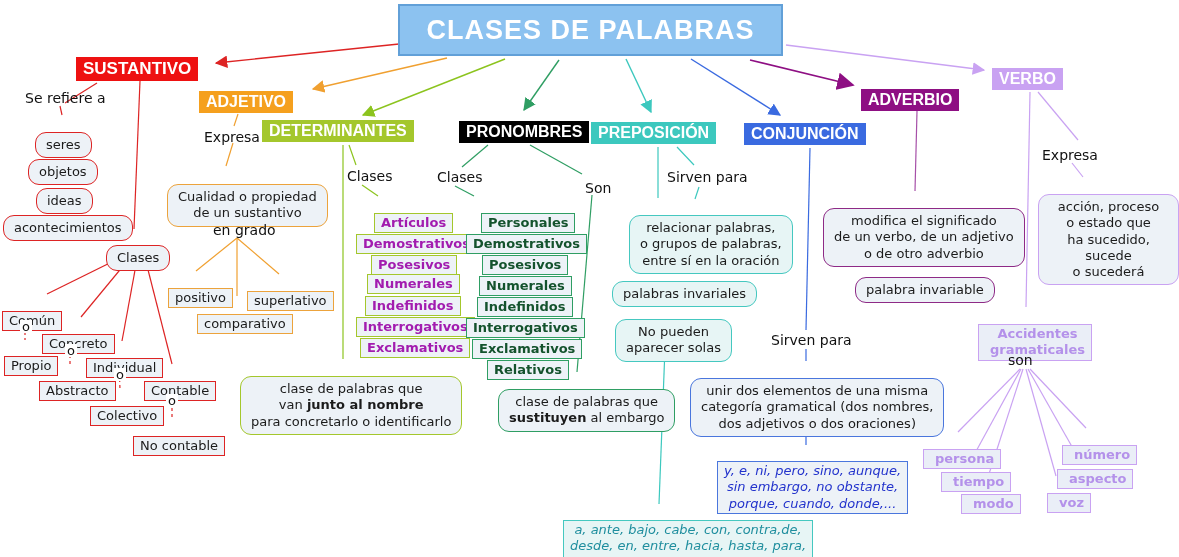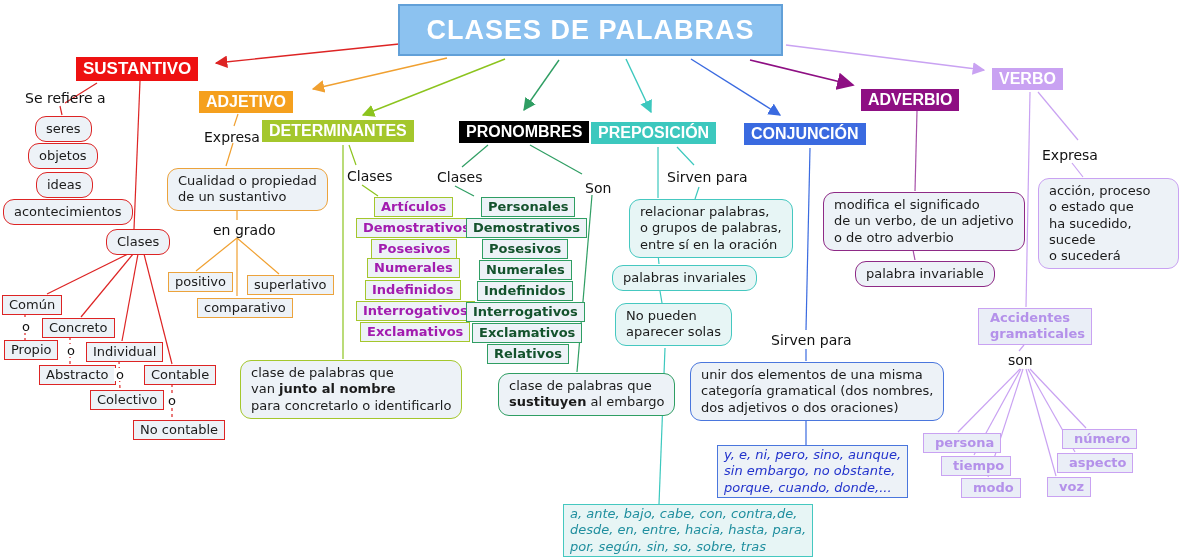--- a/index.html
+++ b/index.html
@@ -15,22 +15,22 @@
   .h-sus{background:#ee1111;font-size:17px;}
   .h-adj{background:#f5a01e;}
   .h-det{background:#a4c72c;}
   .h-pro{background:#000000;margin-left:24px;}
   .h-pre{background:#3cc8be;}
   .h-con{background:#3a6ae0;}
   .h-adv{background:#8e0f83;}
   .h-ver{background:#c9a2f2;}
   .lbl{font-size:14px;color:#111;white-space:pre;}
   .olbl{font-size:13px;color:#111;background:#fff;padding:0 2px;line-height:13px;}
-  .box{font-size:13px;background:#edf2f7;border:1px solid #999;
-       white-space:pre-line;line-height:1.25;}
+  .box{font-size:13px;background:#edf2f7;border:1px solid #999;text-align:center;
+       white-space:pre-line;line-height:1.25;margin-top:16px;}
   .rounded{border-radius:11px;padding:4px 10px;}
   .rect{padding:1px 6px;}
   .c-red{border-color:#dd2424;}
   .c-orange{border-color:#eca33c;}
   .c-ygreen{border-color:#a4c72c;}
   .t-ygreen{color:#a21caf;font-weight:bold;}
   .c-green{border-color:#2f9e63;}
   .t-green{color:#14532d;font-weight:bold;}
   .c-teal{border-color:#45c8c0;background:#e7f5f5;}
   .t-teal{color:#1f8e9e;font-style:italic;}

